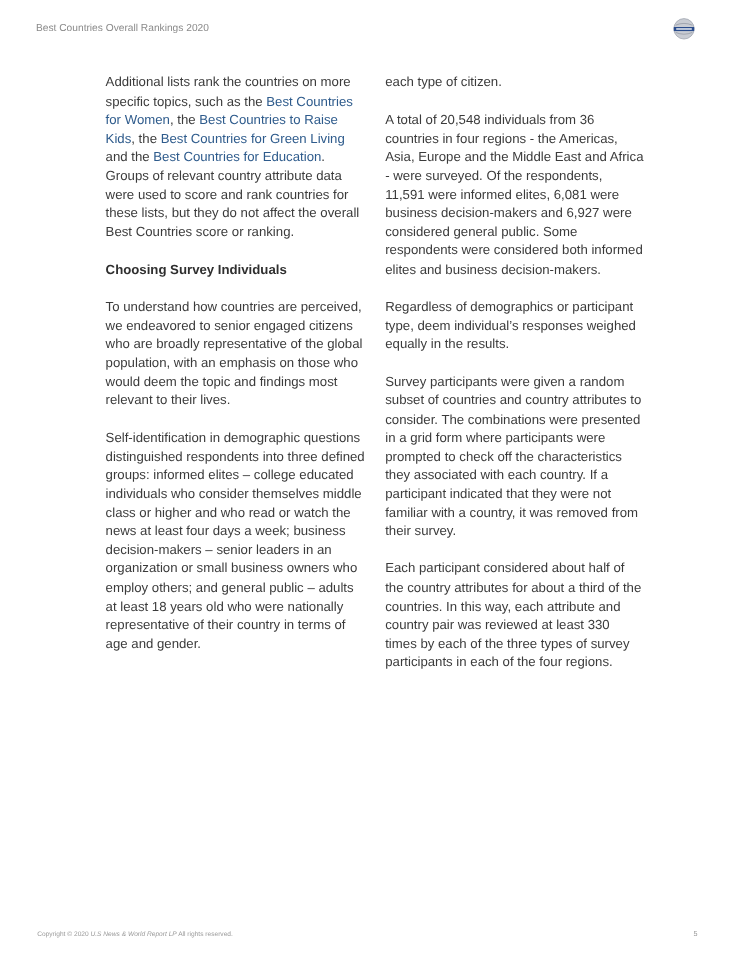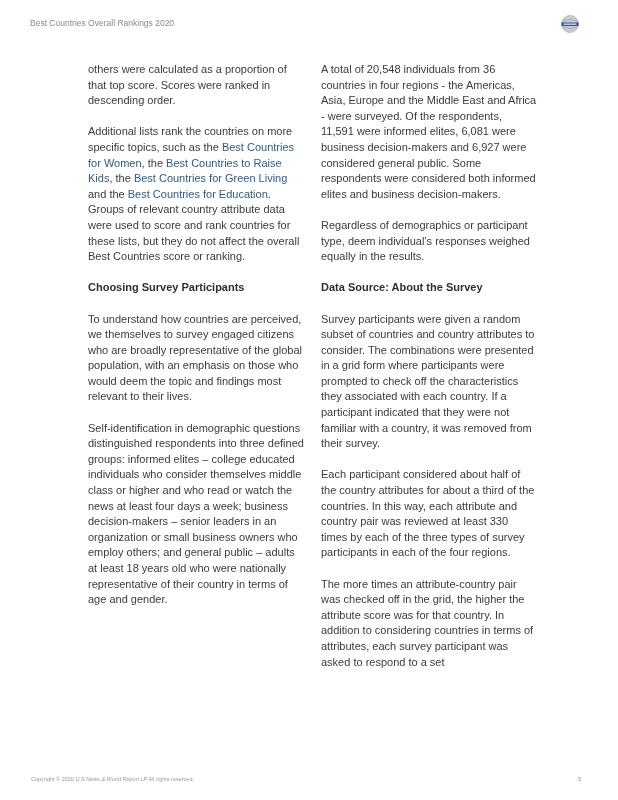--- a/index.html
+++ b/index.html
@@ -25,31 +25,29 @@
   <svg width="20" height="20" viewBox="0 0 20 20">
     <circle cx="10" cy="10" r="8.5" fill="#c9ccd3" stroke="#9aa0ab" stroke-width="0.6"></circle>
     <path d="M3 7 Q10 4 17 7" stroke="#8f95a0" stroke-width="0.6" fill="none"></path>
     <path d="M3 13 Q10 16 17 13" stroke="#8f95a0" stroke-width="0.6" fill="none"></path>
     <rect x="1.5" y="8.5" width="17" height="3.4" fill="#2a4c8c"></rect>
     <rect x="3.5" y="9.5" width="13" height="1.3" fill="#ffffff" opacity="0.85"></rect>
   </svg>
 </div>
 
 <div class="col col-left">
-  <p>others were calculated as a proportion of that top score. Scores were ranked in descending order.</p>
   <p><span>Additional lists rank the countries on more specific topics, such as the </span><a class="link">Best Countries for Women</a><span>, the </span><a class="link">Best Countries to Raise Kids</a><span>, the </span><a class="link">Best Countries for Green Living</a><span> and the </span><a class="link">Best Countries for Education</a><span>. Groups of relevant country attribute data were used to score and rank countries for these lists, but they do not affect the overall Best Countries score or ranking.</span></p>
-  <h3>Choosing Survey Participants</h3>
-  <p>To understand how countries are perceived, we themselves to survey engaged citizens who are broadly representative of the global population, with an emphasis on those who would deem the topic and findings most relevant to their lives.</p>
+  <h3>Choosing Survey Individuals</h3>
+  <p>To understand how countries are perceived, we endeavored to senior engaged citizens who are broadly representative of the global population, with an emphasis on those who would deem the topic and findings most relevant to their lives.</p>
   <p>Self-identification in demographic questions distinguished respondents into three defined groups: informed elites – college educated individuals who consider themselves middle class or higher and who read or watch the news at least four days a week; business decision-makers – senior leaders in an organization or small business owners who employ others; and general public – adults at least 18 years old who were nationally representative of their country in terms of age and gender.</p>
 </div>
 
 <div class="col col-right">
+  <p>each type of citizen.</p>
   <p>A total of 20,548 individuals from 36 countries in four regions - the Americas, Asia, Europe and the Middle East and Africa - were surveyed. Of the respondents, 11,591 were informed elites, 6,081 were business decision-makers and 6,927 were considered general public. Some respondents were considered both informed elites and business decision-makers.</p>
   <p>Regardless of demographics or participant type, deem individual’s responses weighed equally in the results.</p>
-  <h3>Data Source: About the Survey</h3>
   <p>Survey participants were given a random subset of countries and country attributes to consider. The combinations were presented in a grid form where participants were prompted to check off the characteristics they associated with each country. If a participant indicated that they were not familiar with a country, it was removed from their survey.</p>
   <p>Each participant considered about half of the country attributes for about a third of the countries. In this way, each attribute and country pair was reviewed at least 330 times by each of the three types of survey participants in each of the four regions.</p>
-  <p>The more times an attribute-country pair was checked off in the grid, the higher the attribute score was for that country. In addition to considering countries in terms of attributes, each survey participant was asked to respond to a set</p>
 </div>
 
 <div class="footer-copy"><span>Copyright © 2020 </span><i>U.S News &amp; World Report LP</i><span> All rights reserved.</span></div>
 
 <div class="page-num">5</div>
 
 </body></html>

